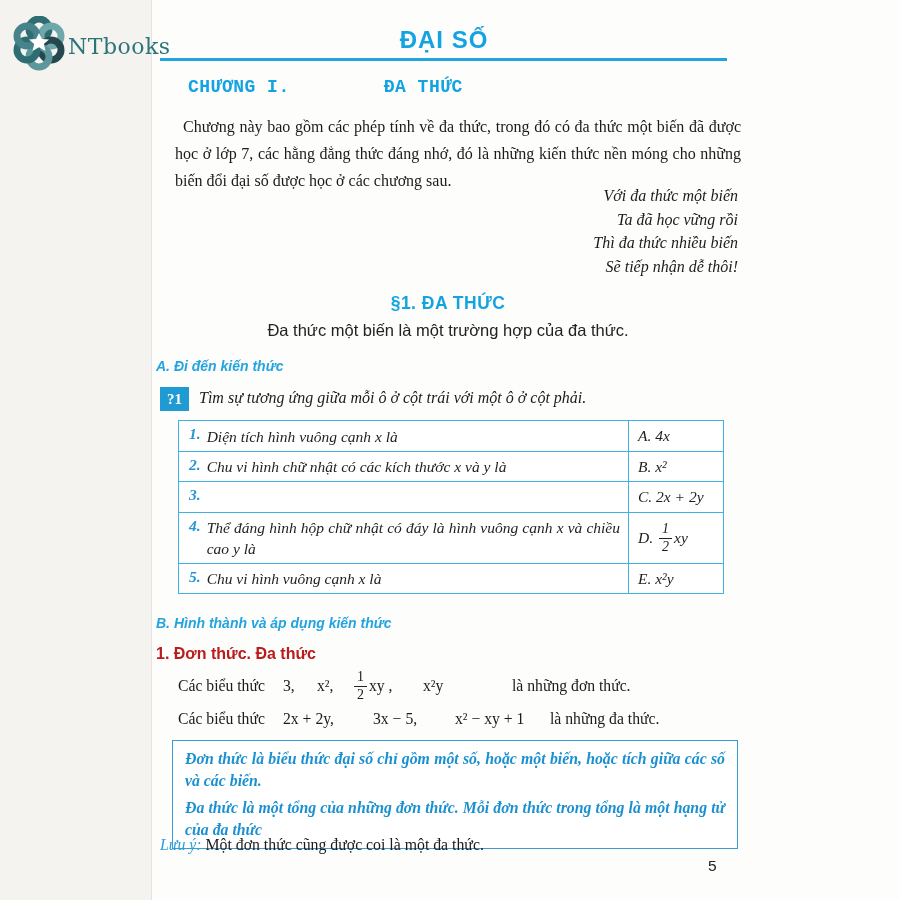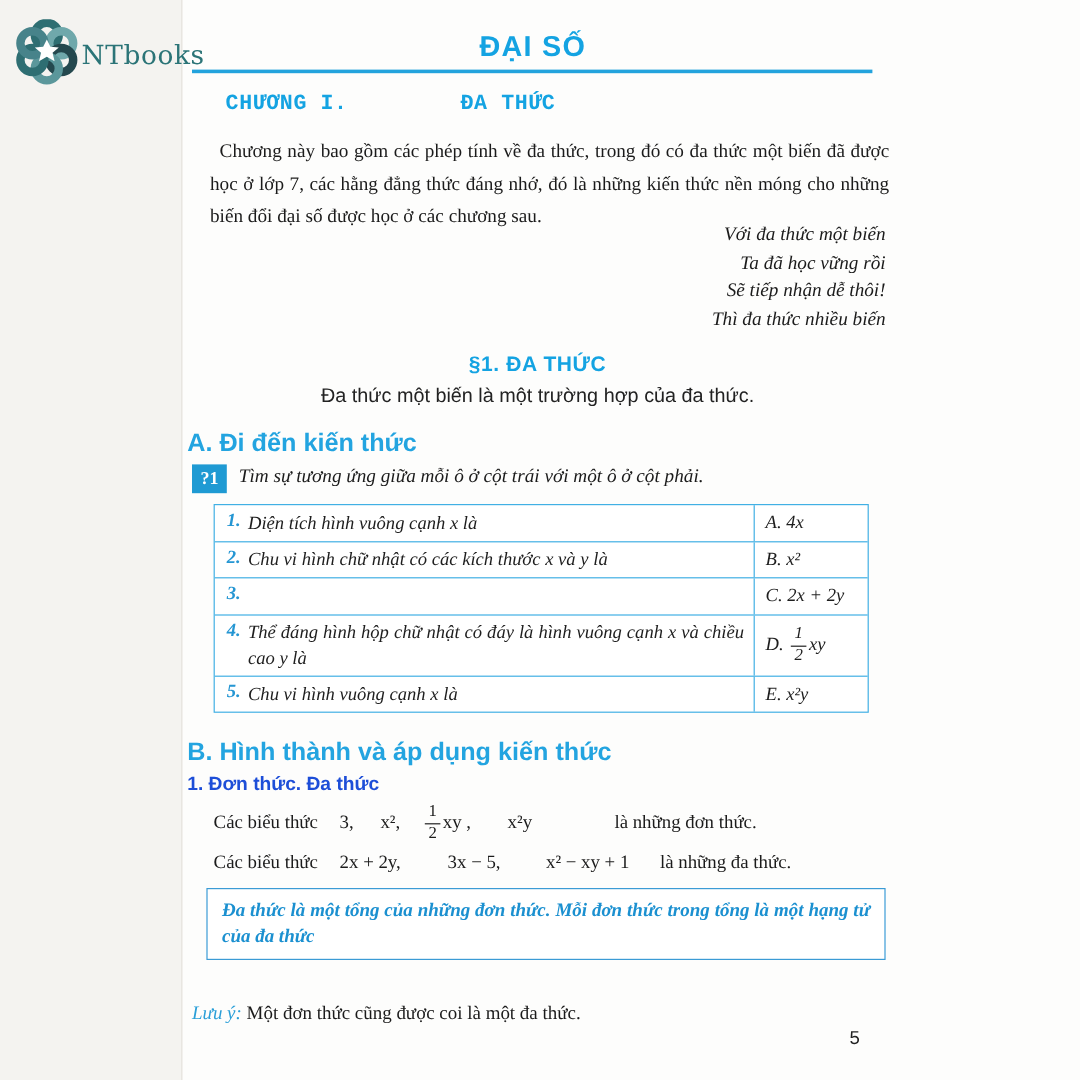--- a/index.html
+++ b/index.html
@@ -47,21 +47,21 @@
     font-family:"Liberation Sans", sans-serif; font-weight:bold;
     font-size:17.5px; color:#14a3e2; letter-spacing:0.5px;
   }
   .section-subtitle {
     position:absolute; left:158px; top:321px; width:580px; text-align:center;
     font-family:"Liberation Sans", sans-serif; font-size:16.5px; color:#222;
   }
   
   .part-heading {
     position:absolute; font-family:"Liberation Sans", sans-serif;
-    font-weight:bold; font-size:21px; color:#23a4e0;
+    font-weight:bold; font-style:italic; font-size:14px; color:#23a4e0;
   }
   .part-a-heading { left:156px; top:358px; }
   .q1-badge {
     position:absolute; left:160px; top:387px; width:29px; height:24px;
     background:#1f9ad3; color:#ffffff; font-weight:bold; font-size:15px;
     display:flex; align-items:center; justify-content:center;
     font-family:"Liberation Serif", serif;
   }
   .q1-text {
     position:absolute; left:199px; top:389px; width:540px;
@@ -86,21 +86,21 @@
   .frac { display:inline-flex; flex-direction:column; align-items:center; line-height:1; font-size:14px; vertical-align:middle; margin:0 1px; }
   .frac-num { padding:0 3px 1.5px; }
   .frac-den { border-top:1.2px solid #222; padding:1.5px 3px 0; }
   .opt-label { margin-right:5px; }
   .opt-suffix { margin-left:1px; }
   
   .part-b-heading { left:156px; top:615px; }
   .part-b-sub {
     position:absolute; left:156px; top:645px;
     font-family:"Liberation Sans", sans-serif; font-weight:600;
-    font-size:16px; color:#1d4ed8;
+    font-size:16px; color:#b91c1c;
   }
   .expr-row { position:absolute; left:178px; display:flex; align-items:center; font-size:15.7px; color:#1b1b1b; }
   .expr-row-1 { top:670px; }
   .expr-row-2 { top:710px; }
   .expr-prefix { width:105px; }
   .e-i { display:inline-block; }
   .mw1 { width:34px; } .mw2 { width:36px; } .mw3 { width:70px; display:flex; align-items:center; } .mw4 { width:89px; }
   .pw1 { width:90px; } .pw2 { width:82px; } .pw3 { width:95px; }
   .expr-conclusion { }
   
@@ -151,22 +151,22 @@
 <div class="chapter-row">
   <span class="chapter-label">CHƯƠNG I.</span>
   <span class="chapter-title">ĐA THỨC</span>
 </div>
 
 <div class="intro-paragraph">Chương này bao gồm các phép tính về đa thức, trong đó có đa thức một biến đã được học ở lớp 7, các hằng đẳng thức đáng nhớ, đó là những kiến thức nền móng cho những biến đổi đại số được học ở các chương sau.</div>
 
 <div class="poem">
   <div class="poem-line">Với đa thức một biến</div>
   <div class="poem-line">Ta đã học vững rồi</div>
+  <div class="poem-line">Thì đa thức nhiều biến</div>
   <div class="poem-line">Sẽ tiếp nhận dễ thôi!</div>
-  <div class="poem-line">Thì đa thức nhiều biến</div>
 </div>
 
 <div class="section-heading">§1. ĐA THỨC</div>
 <div class="section-subtitle">Đa thức một biến là một trường hợp của đa thức.</div>
 
 <div class="part-heading part-a-heading">A. Đi đến kiến thức</div>
 
 <div class="q1-badge">?1</div>
 <div class="q1-text">Tìm sự tương ứng giữa mỗi ô ở cột trái với một ô ở cột phải.</div>
 
@@ -244,20 +244,21 @@
 
 <div class="expr-row expr-row-2">
   <span class="e-i expr-prefix">Các biểu thức</span>
   <span class="e-i pw1">2x + 2y,</span>
   <span class="e-i pw2">3x − 5,</span>
   <span class="e-i pw3">x² − xy + 1</span>
   <span class="e-i expr-conclusion">là những đa thức.</span>
 </div>
 
 <div class="def-box">
+  <div class="def-p">Đơn thức là biểu thức đại số chỉ gồm một số, hoặc một biến, hoặc tích giữa các số và các biến.</div>
   <div class="def-p">Đa thức là một tổng của những đơn thức. Mỗi đơn thức trong tổng là một hạng tử của đa thức</div>
 </div>
 
 <div class="note-row">
   <span class="note-label">Lưu ý:</span><span class="note-text"> Một đơn thức cũng được coi là một đa thức.</span>
 </div>
 
 <div class="page-number">5</div>
 
 </body></html>

